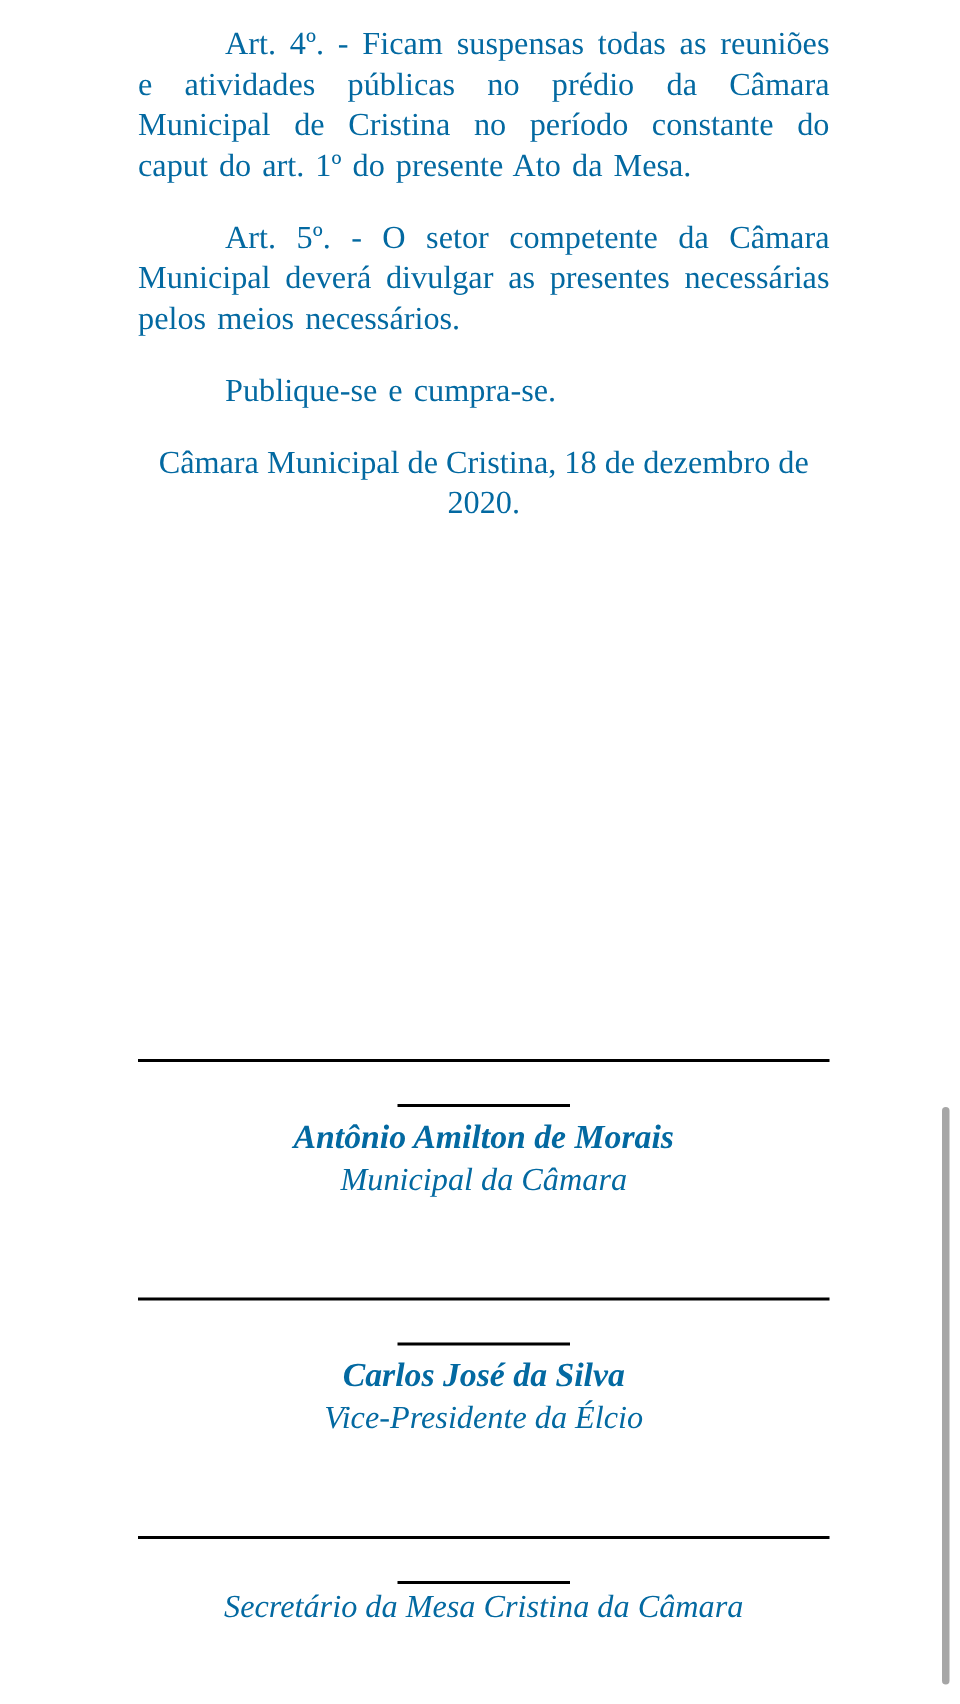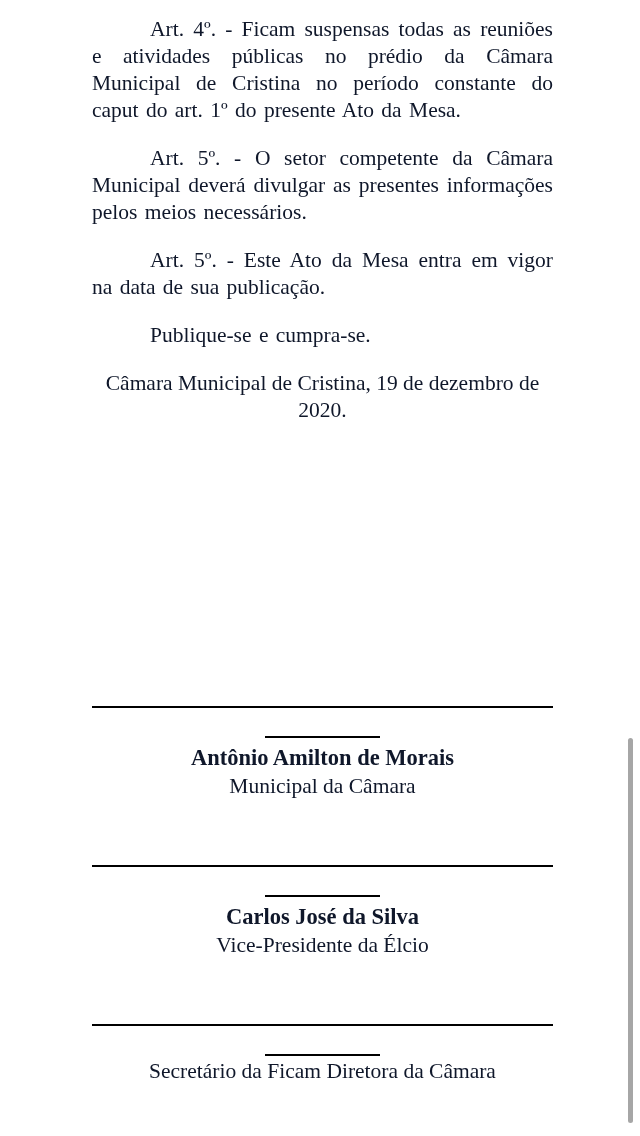--- a/index.html
+++ b/index.html
@@ -4,21 +4,21 @@
 <style>
   * { margin: 0; padding: 0; box-sizing: border-box; }
   html, body { background: #ffffff; }
   .page {
     position: relative;
     width: 640px;
     height: 1136px;
     background: #ffffff;
     overflow: hidden;
     font-family: "Liberation Serif", "DejaVu Serif", serif;
-    color: #0f172a;
+    color: #0369a1;
   }
   .content {
     padding: 16px 87px 0 92px;
   }
   .para {
     font-size: 21.5px;
     line-height: 27px;
     text-align: justify;
     text-indent: 58px;
     margin-bottom: 21px;
@@ -27,20 +27,21 @@
   .para-center {
     text-align: center;
     text-indent: 0;
     word-spacing: 0;
   }
   .signatures {
     position: absolute;
     top: 706px;
     left: 92px;
     right: 87px;
+    font-style: italic;
   }
   .sig-block { text-align: center; }
   .sig-block + .sig-block { margin-top: 64px; }
   .sig-rule {
     height: 0;
     border-bottom: 2px solid #000000;
     width: 100%;
   }
   .sig-rule-short {
     height: 0;
@@ -68,24 +69,23 @@
     background: #a6a6a6;
   }
 </style>
 </head>
 <body>
 
 <div class="page">
 
   <div class="content">
     <p class="para">Art. 4º. - Ficam suspensas todas as reuniões e atividades públicas no prédio da Câmara Municipal de Cristina no período constante do caput do art. 1º do presente Ato da Mesa.</p>
-    <p class="para">Art. 5º. - O setor competente da Câmara Municipal deverá divulgar as presentes informações pelos meios necessários.</p>
-    <p class="para">Art. 5º. - Este Ato da Mesa entra em vigor na data de sua publicação.</p>
+    <p class="para">Art. 5º. - O setor competente da Câmara Municipal deverá divulgar as presentes necessárias pelos meios necessários.</p>
     <p class="para">Publique-se e cumpra-se.</p>
-    <p class="para para-center">Câmara Municipal de Cristina, 19 de dezembro de 2020.</p>
+    <p class="para para-center">Câmara Municipal de Cristina, 18 de dezembro de 2020.</p>
   </div>
 
   <div class="signatures">
 
     <div class="sig-block">
       <div class="sig-rule"></div>
       <div class="sig-rule-short"></div>
       <div class="sig-name">Antônio Amilton de Morais</div>
       <div class="sig-role">Municipal da Câmara</div>
     </div>
@@ -93,20 +93,20 @@
     <div class="sig-block">
       <div class="sig-rule"></div>
       <div class="sig-rule-short"></div>
       <div class="sig-name">Carlos José da Silva</div>
       <div class="sig-role">Vice-Presidente da Élcio</div>
     </div>
 
     <div class="sig-block">
       <div class="sig-rule"></div>
       <div class="sig-rule-short"></div>
-      <div class="sig-role">Secretário da Ficam Diretora da Câmara</div>
+      <div class="sig-role">Secretário da Mesa Cristina da Câmara</div>
     </div>
 
   </div>
 
   <div class="scrollbar-thumb"></div>
 
 </div>
 
 </body></html>

